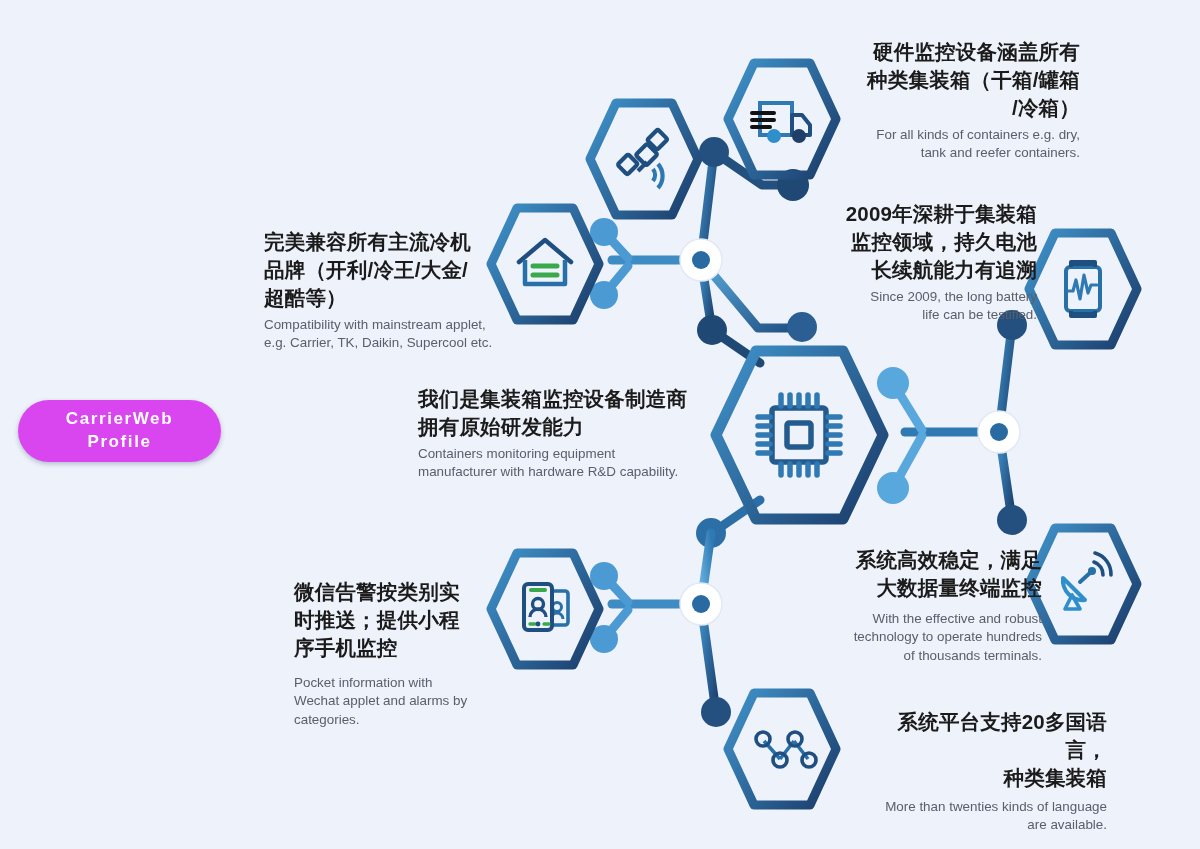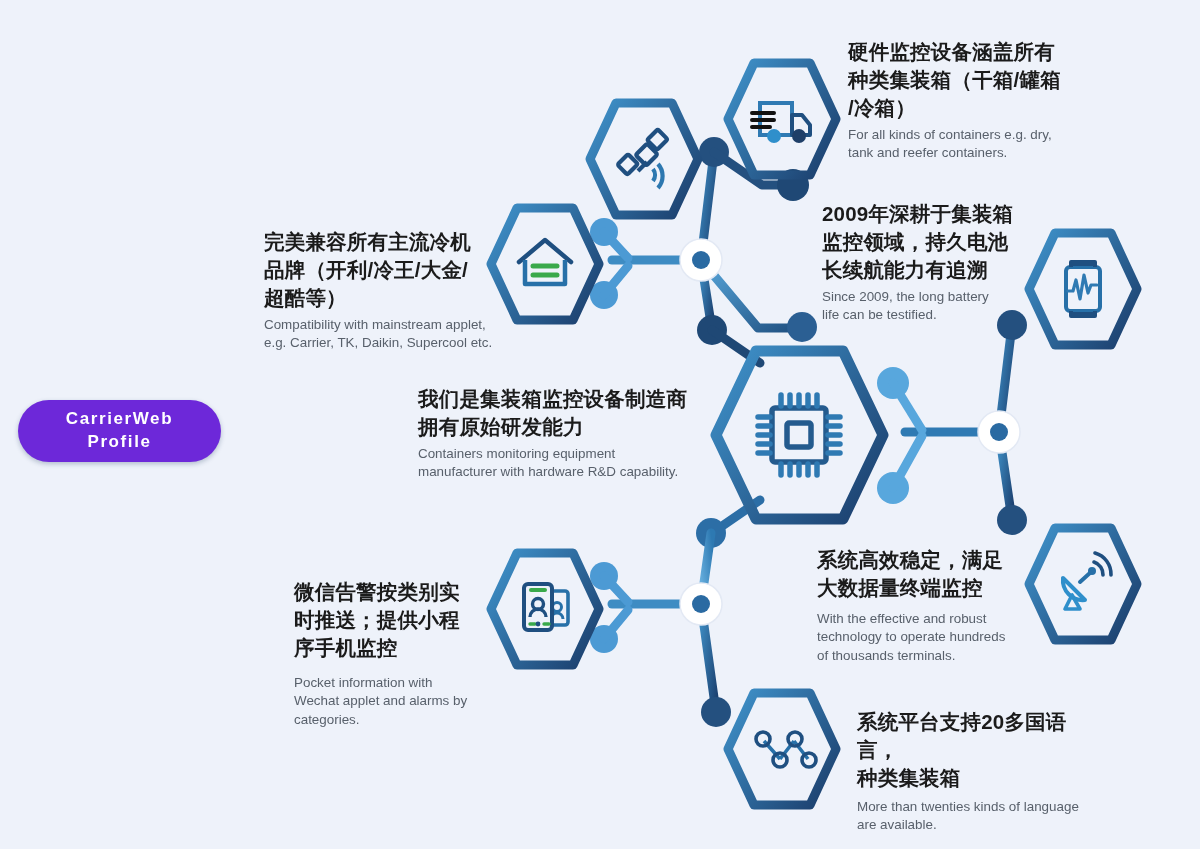--- a/index.html
+++ b/index.html
@@ -21,21 +21,21 @@
     left: 0; top: 0;
     width: 1200px; height: 849px;
     pointer-events: none;
   }
 
   
   .profile-pill {
     position: absolute;
     left: 18px; top: 400px;
     width: 203px; height: 62px;
-    background: #6d28d9;
+    background: #d946ef;
     border-radius: 31px;
     color: #ffffff;
     display: flex;
     align-items: center;
     justify-content: center;
     text-align: center;
     font-size: 17px;
     font-weight: bold;
     letter-spacing: 1.6px;
     line-height: 1.35;
@@ -61,21 +61,21 @@
     letter-spacing: .2px;
     white-space: pre-line;
   }
   .tblock .en {
     color: #58606b;
     font-size: 13.4px;
     line-height: 1.38;
     margin-top: 4px;
     white-space: pre-line;
   }
-  .tblock.right .cn, .tblock.right .en { text-align: left; }
+  .tblock.right .cn, .tblock.right .en { text-align: right; }
 </style>
 </head>
 <body>
 
 <div id="stage">
 
   <svg id="wires" viewBox="0 0 1200 849" xmlns="http://www.w3.org/2000/svg">
     <defs>
       <linearGradient id="gdark" x1="0" y1="0" x2="1" y2="1">
         <stop offset="0" stop-color="#3f8fc6"></stop>

